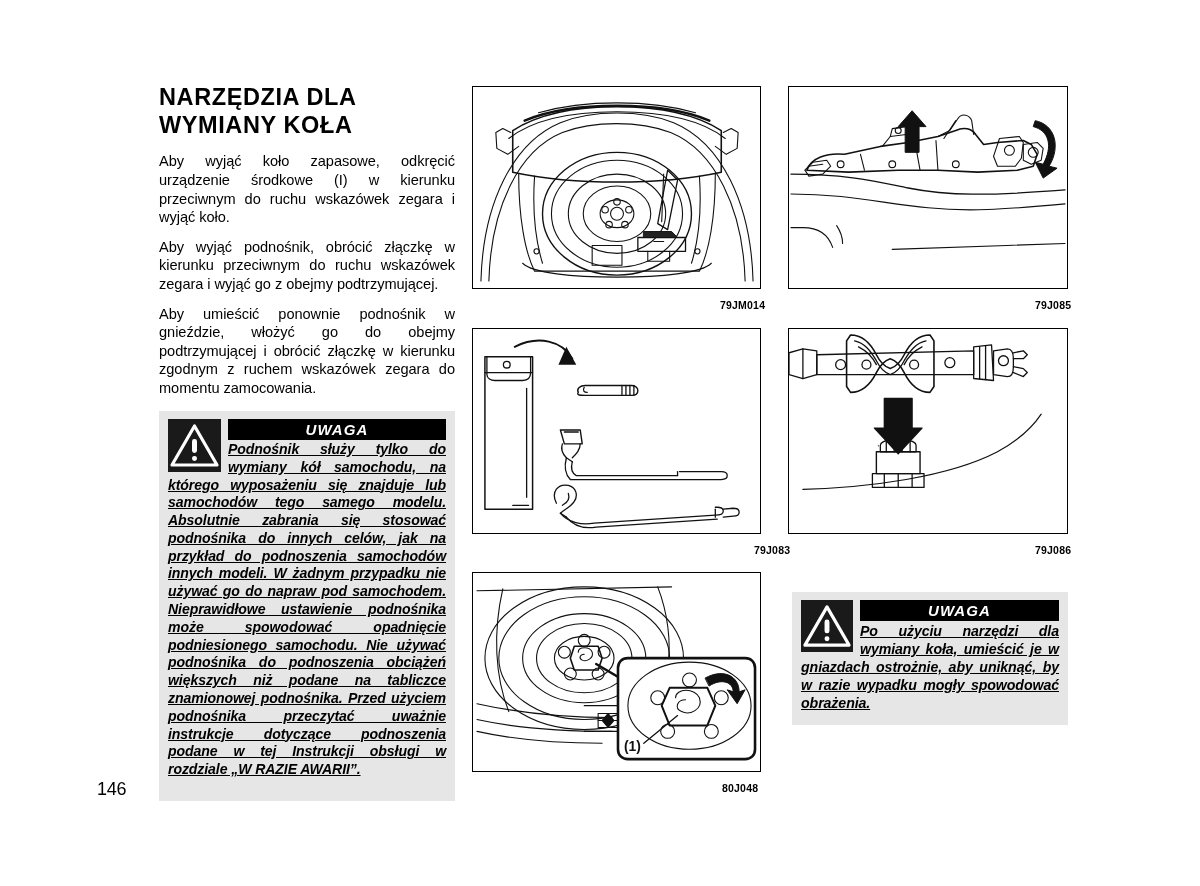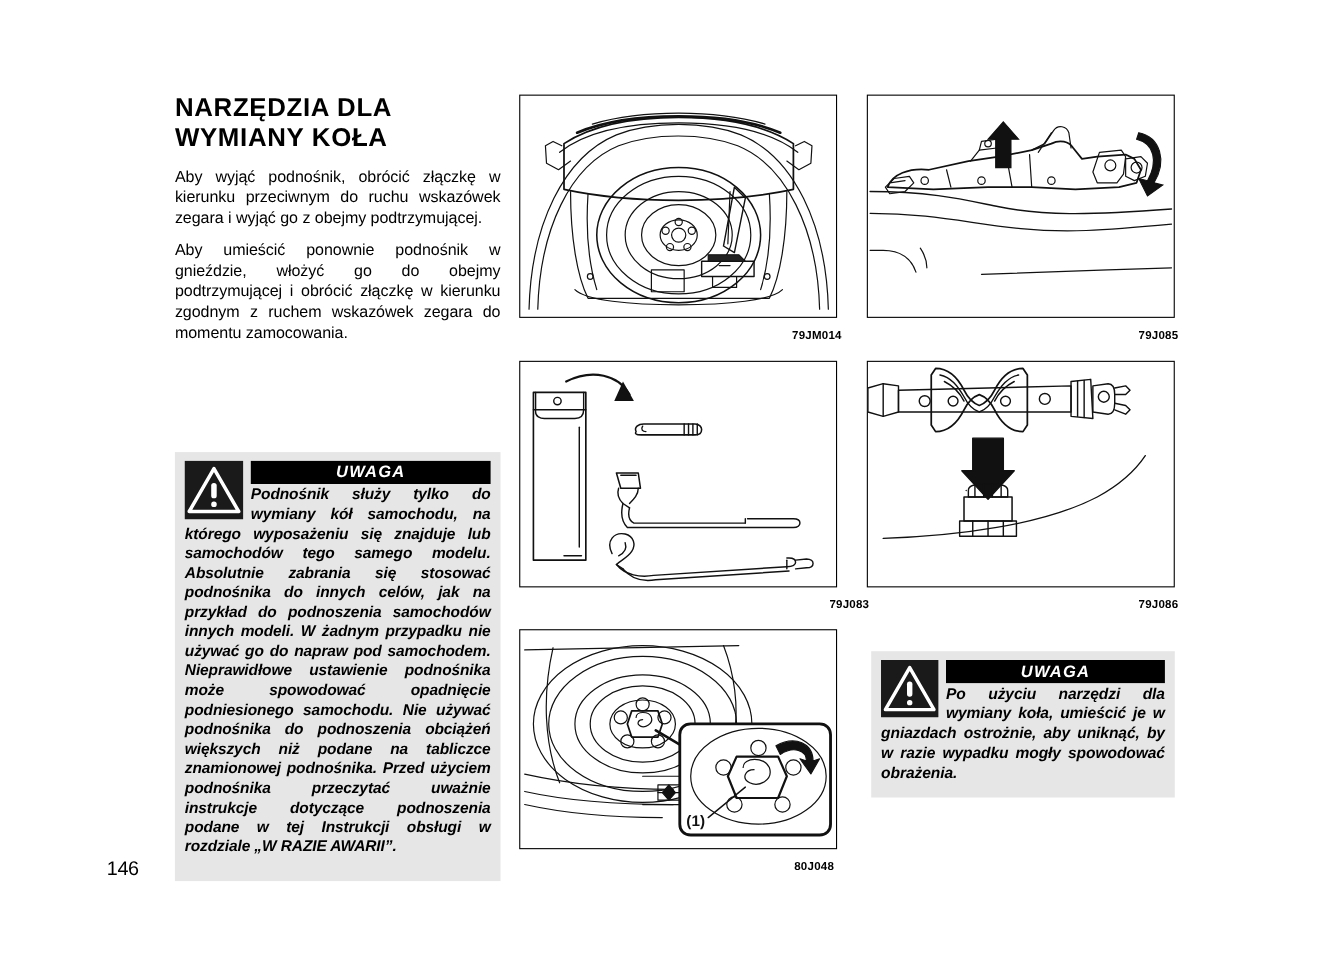--- a/index.html
+++ b/index.html
@@ -90,20 +90,21 @@
   }
 
   .warning-text {
     font-size: 14.1px;
     font-weight: bold;
     font-style: italic;
     line-height: 1.262;
     text-align: justify;
     margin: 1px 0 0 0;
     letter-spacing: -0.1px;
+    text-decoration: underline;
   }
   #warning-box-tools .warning-text {
     font-size: 14.2px;
     line-height: 1.27;
   }
 
   
   #page-number {
     position: absolute;
     left: 97px;
@@ -148,20 +149,21 @@
 </head>
 <body>
 
 <div id="left-column">
 
   <h1 id="page-title">
     <span>NARZĘDZIA DLA</span><br>
     <span>WYMIANY KOŁA</span>
   </h1>
 
+  <p class="body-par">Aby wyjąć koło zapasowe, odkręcić urządzenie środkowe (I) w kierunku przeciwnym do ruchu wskazówek zegara i wyjąć koło.</p>
   <p class="body-par">Aby wyjąć podnośnik, obrócić złączkę w kierunku przeciwnym do ruchu wskazówek zegara i wyjąć go z obejmy podtrzymującej.</p>
   <p class="body-par">Aby umieścić ponownie podnośnik w gnieździe, włożyć go do obejmy podtrzymującej i obrócić złączkę w kierunku zgodnym z ruchem wskazówek zegara do momentu zamocowania.</p>
 
 </div>
 
 <div class="warning-box" id="warning-box-jack">
   <div class="warning-icon">
     <svg viewBox="0 0 53 53" width="53" height="53" aria-hidden="true">
       <rect x="0" y="0" width="53" height="53" fill="#1a1a1a"></rect>
       <path d="M26.5 7 L49 46 L4 46 Z" fill="none" stroke="#ffffff" stroke-width="3.2" stroke-linejoin="round"></path>

